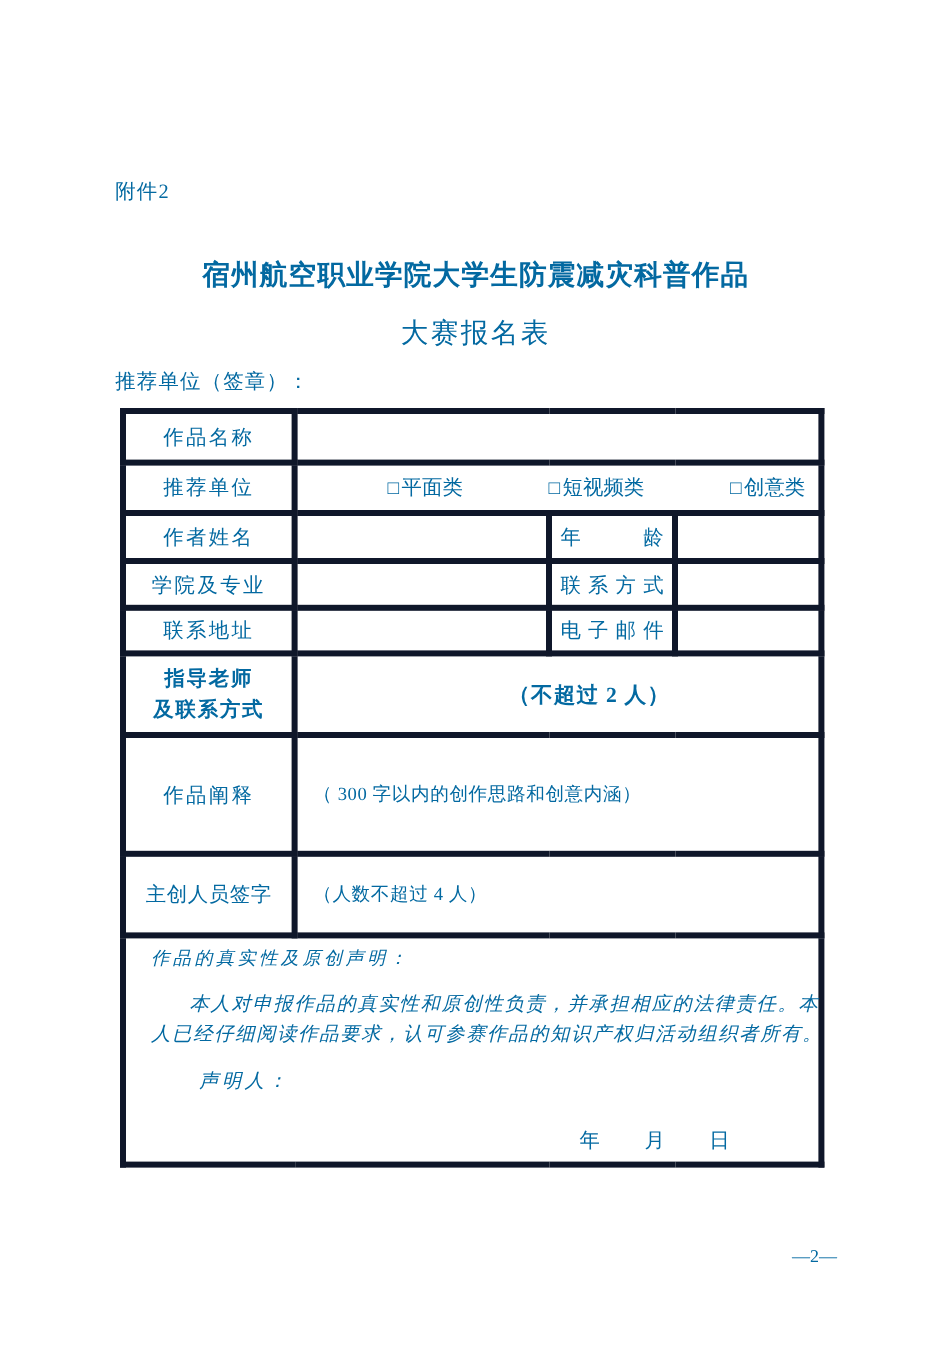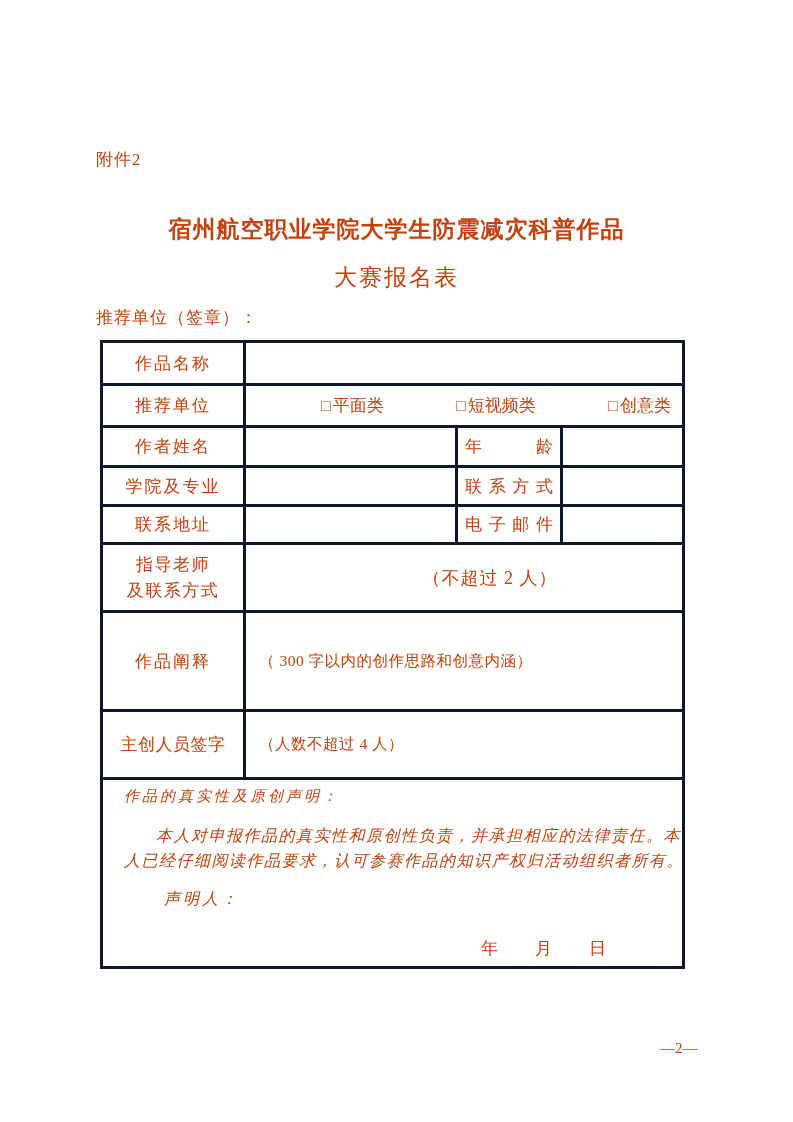--- a/index.html
+++ b/index.html
@@ -3,21 +3,21 @@
 <meta charset="utf-8">
 <style>
   * { margin: 0; padding: 0; box-sizing: border-box; }
   html, body { background: #ffffff; }
   .page {
     position: relative;
     width: 793px;
     height: 1122px;
     background: #ffffff;
     font-family: "Liberation Serif", "DejaVu Serif", serif;
-    color: #c2410c;
+    color: #0369a1;
     overflow: hidden;
   }
   .attachment {
     position: absolute;
     left: 96px; top: 148px;
     font-size: 17px;
     letter-spacing: 1px;
   }
   .title-line1 {
     position: absolute;
@@ -42,31 +42,31 @@
     letter-spacing: 1px;
   }
   table.form-table {
     position: absolute;
     left: 100px; top: 340px;
     width: 582px;
     border-collapse: collapse;
     table-layout: fixed;
   }
   .form-table td {
-    border: 3px solid #0f172a;
+    border: 5px solid #0f172a;
     padding: 0;
     font-size: 17px;
     vertical-align: middle;
   }
   tr.r1 { height: 43px; }
   tr.r2 { height: 42px; }
   tr.r3 { height: 40px; }
   tr.r4 { height: 39px; }
   tr.r5 { height: 38px; }
-  tr.r6 { height: 68px; }
+  tr.r6 { height: 68px; font-weight: bold; }
   tr.r7 { height: 99px; }
   tr.r8 { height: 68px; }
   tr.r9 { height: 186px; }
   td.lbl {
     text-align: center;
     letter-spacing: 2px;
   }
   td.lbl2 {
     text-align: justify;
     text-align-last: justify;

